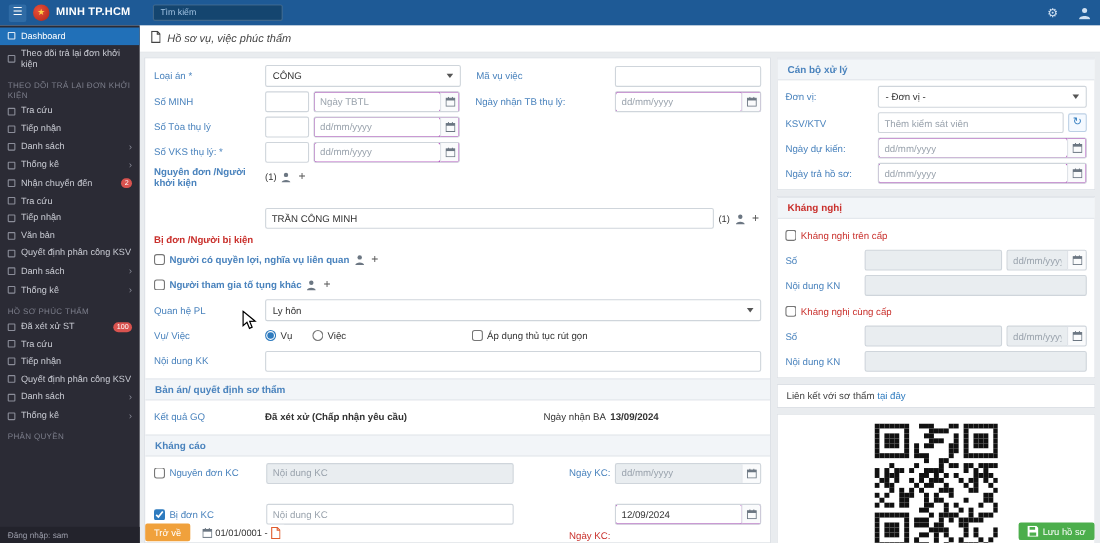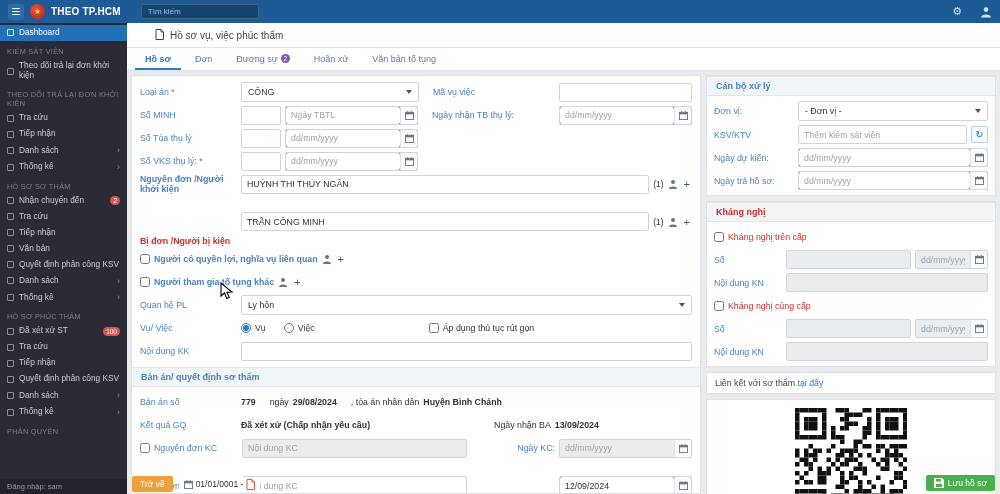--- a/index.html
+++ b/index.html
@@ -24,21 +24,21 @@
   .sb-ico { width:7px; height:7px; border:1px solid #8b8d99; border-radius:1px; flex:none; }
   .sb-item.active .sb-ico { border-color:#dfeaf5; }
   .sb-label { flex:1; }
   .sb-badge { background:#d9534f; color:#fff; font-size:6.5px; border-radius:7px; padding:0 3px; line-height:9px; flex:none; }
   .sb-chev { color:#8b8d99; font-size:9px; flex:none; }
   .sb-section { padding:6px 7px 2px; font-size:7.3px; color:#7d7f8c; letter-spacing:.3px; line-height:1.25; }
   .sb-footer { height:15px; background:#23232c; color:#9b9daa; font-size:7.5px; display:flex; align-items:center; padding:0 7px; }
 
   
   .main { position:absolute; left:127px; top:23px; right:0; bottom:0; display:flex; flex-direction:column; background:#e9ecef; }
-  .page-header { height:25px; background:#fff; border-bottom:1px solid #e0e4e8; display:flex; align-items:center; gap:6px; padding:0 28px; font-size:10px; color:#444; }
+  .page-header { height:25px; background:#fff; border-bottom:1px solid #e0e4e8; display:flex; align-items:center; gap:6px; padding:0 10px; font-size:10px; color:#444;font-style:italic; }
   .tabbar { height:23px; background:#fff; border-bottom:1px solid #e0e4e8; display:flex; align-items:flex-end; padding:0 8px; gap:4px; }
   .tab { padding:3px 10px 4px; font-size:9px; color:#5b7da3; cursor:pointer; border-bottom:2px solid transparent; display:flex; gap:3px; align-items:flex-start; }
   .tab.active { color:var(--link); border-bottom-color:var(--link); font-weight:bold; }
   .tab-badge { background:var(--purple); color:#fff; border-radius:50%; font-size:6.5px; min-width:9px; height:9px; line-height:9px; text-align:center; padding:0 1px; }
 
   .content { flex:1; display:flex; gap:5px; padding:4px 4px 0; overflow:hidden; }
 
   
   .left-card { width:570px; background:#fff; border:1px solid #dde1e6; position:relative; overflow:hidden; padding:6px 8px 0; }
   .frow { display:flex; align-items:center; gap:4px; margin-bottom:3px; min-height:20px; }
@@ -90,40 +90,39 @@
   .btn-green { position:absolute; right:5px; bottom:3px; background:var(--green); color:#fff; border:none; border-radius:2px; font-size:8.5px; padding:3px 8px; display:flex; align-items:center; gap:4px; cursor:pointer; z-index:25; font-family:inherit; }
 
   .cursor { position:absolute; left:220px; top:282px; z-index:99; pointer-events:none; }
 </style>
 </head>
 <body>
 
 <div class="topbar">
   <span class="hamburger">☰</span>
   <span class="logo">★</span>
-  <span class="brand">THEO TP.HCM</span>
+  <span class="brand">MINH TP.HCM</span>
   <input class="topsearch" placeholder="Tìm kiếm" style="">
   <div class="top-right">
     <span class="top-ic">⚙</span>
     <span class="top-ic">
         <svg width="12" height="12" viewBox="0 0 12 12" fill="currentColor">
           <circle cx="6" cy="3.6" r="2.3"></circle>
           <path d="M1,11.5 C1,7.5 11,7.5 11,11.5 Z"></path>
         </svg>
       </span>
   </div>
 </div>
 
 <div class="sidebar">
   <div class="sb-scroll">
       <div class="sb-item active">
         <span class="sb-ico"></span>
         <span class="sb-label">Dashboard</span>
       </div>
-      <div class="sb-section">KIỂM SÁT VIÊN</div>
       <div class="sb-item">
         <span class="sb-ico"></span>
         <span class="sb-label">Theo dõi trả lại đơn khởi kiện</span>
       </div>
       <div class="sb-section">THEO DÕI TRẢ LẠI ĐƠN KHỞI KIỆN</div>
       <div class="sb-item">
         <span class="sb-ico"></span>
         <span class="sb-label">Tra cứu</span>
       </div>
       <div class="sb-item">
@@ -133,21 +132,20 @@
       <div class="sb-item">
         <span class="sb-ico"></span>
         <span class="sb-label">Danh sách</span>
         <span class="sb-chev">›</span>
       </div>
       <div class="sb-item">
         <span class="sb-ico"></span>
         <span class="sb-label">Thống kê</span>
         <span class="sb-chev">›</span>
       </div>
-      <div class="sb-section">HỒ SƠ SƠ THẨM</div>
       <div class="sb-item">
         <span class="sb-ico"></span>
         <span class="sb-label">Nhận chuyển đến</span>
         <span class="sb-badge">2</span>
       </div>
       <div class="sb-item">
         <span class="sb-ico"></span>
         <span class="sb-label">Tra cứu</span>
       </div>
       <div class="sb-item">
@@ -208,38 +206,20 @@
 <div class="main">
 
   <div class="page-header">
     <span><svg width="9" height="11" viewBox="0 0 9 11" fill="none" stroke="currentColor">
           <path d="M1,0.5 H6 L8.5,3 V10.5 H1 Z"></path>
           <path d="M6,0.5 V3 H8.5"></path>
         </svg></span>
     <span>Hồ sơ vụ, việc phúc thẩm</span>
   </div>
 
-  <div class="tabbar">
-      <div class="tab active">
-        <span>Hồ sơ</span>
-      </div>
-      <div class="tab">
-        <span>Đơn</span>
-      </div>
-      <div class="tab">
-        <span>Đương sự</span>
-        <span class="tab-badge">2</span>
-      </div>
-      <div class="tab">
-        <span>Hoãn xử</span>
-      </div>
-      <div class="tab">
-        <span>Văn bản tố tụng</span>
-      </div>
-    </div>
 
   <div class="content">
 
     <div class="left-card">
 
       <div class="frow">
         <div class="flabel">Loại án *</div>
         <div class="selectbox w178">
           <span class="sel-txt">CÔNG</span>
           <span class="chev-down"></span>
@@ -303,21 +283,20 @@
                 <rect x="0.5" y="1.5" width="9" height="2.2" fill="currentColor"></rect>
                 <line x1="3" y1="0" x2="3" y2="2.5" stroke="currentColor"></line>
                 <line x1="7" y1="0" x2="7" y2="2.5" stroke="currentColor"></line>
               </svg>
             </span>
         </div>
       </div>
 
       <div class="frow">
         <div class="flabel bold">Nguyên đơn /Người khởi kiện</div>
-        <input class="tinput grow" value="HUỲNH THI THỦY NGÂN" style="">
         <span class="count">(1)</span>
         <span class="person-ic">
             <svg width="10" height="10" viewBox="0 0 10 10" fill="currentColor">
               <circle cx="5" cy="3" r="2"></circle>
               <path d="M1,10 C1,6.8 9,6.8 9,10 Z"></path>
             </svg>
           </span>
         <span class="plus-ic">+</span>
       </div>
 
@@ -376,36 +355,29 @@
         <span class="rlabel">Áp dụng thủ tục rút gọn</span>
       </div>
 
       <div class="frow">
         <div class="flabel">Nội dung KK</div>
         <input class="tinput grow" style="">
       </div>
 
       <div class="secbar">Bản án/ quyết định sơ thẩm</div>
 
-      <div class="frow">
-        <div class="flabel">Bản án số</div>
-        <span class="inline-val bold">779</span>
-        <span class="inline-val gap14">ngày</span>
-        <span class="inline-val bold">29/08/2024</span>
-        <span class="inline-val gap14">, tòa án nhân dân</span>
-        <span class="inline-val bold">Huyện Bình Chánh</span>
-      </div>
 
       <div class="frow">
         <div class="flabel">Kết quả GQ</div>
         <span class="inline-val bold">Đã xét xử (Chấp nhận yêu cầu)</span>
         <span class="inline-val" style="margin-left:120px;">Ngày nhận BA</span>
         <span class="inline-val bold">13/09/2024</span>
       </div>
 
+      <div class="secbar">Kháng cáo</div>
 
       <div class="frow">
         <input type="checkbox" class="cbx" style="">
         <span class="flabel" style="width:84px;">Nguyên đơn KC</span>
         <input class="tinput dis" style="width: 225px;" placeholder="Nội dung KC" disabled="">
         <span class="flabel" style="width:auto;margin-left:auto;">Ngày KC:</span>
         <div class="datewrap w133 dis">
           <input class="tinput dis" placeholder="dd/mm/yyyy" disabled="" style="">
           <span class="cal-btn">
               <svg width="9" height="9" viewBox="0 0 10 10">

